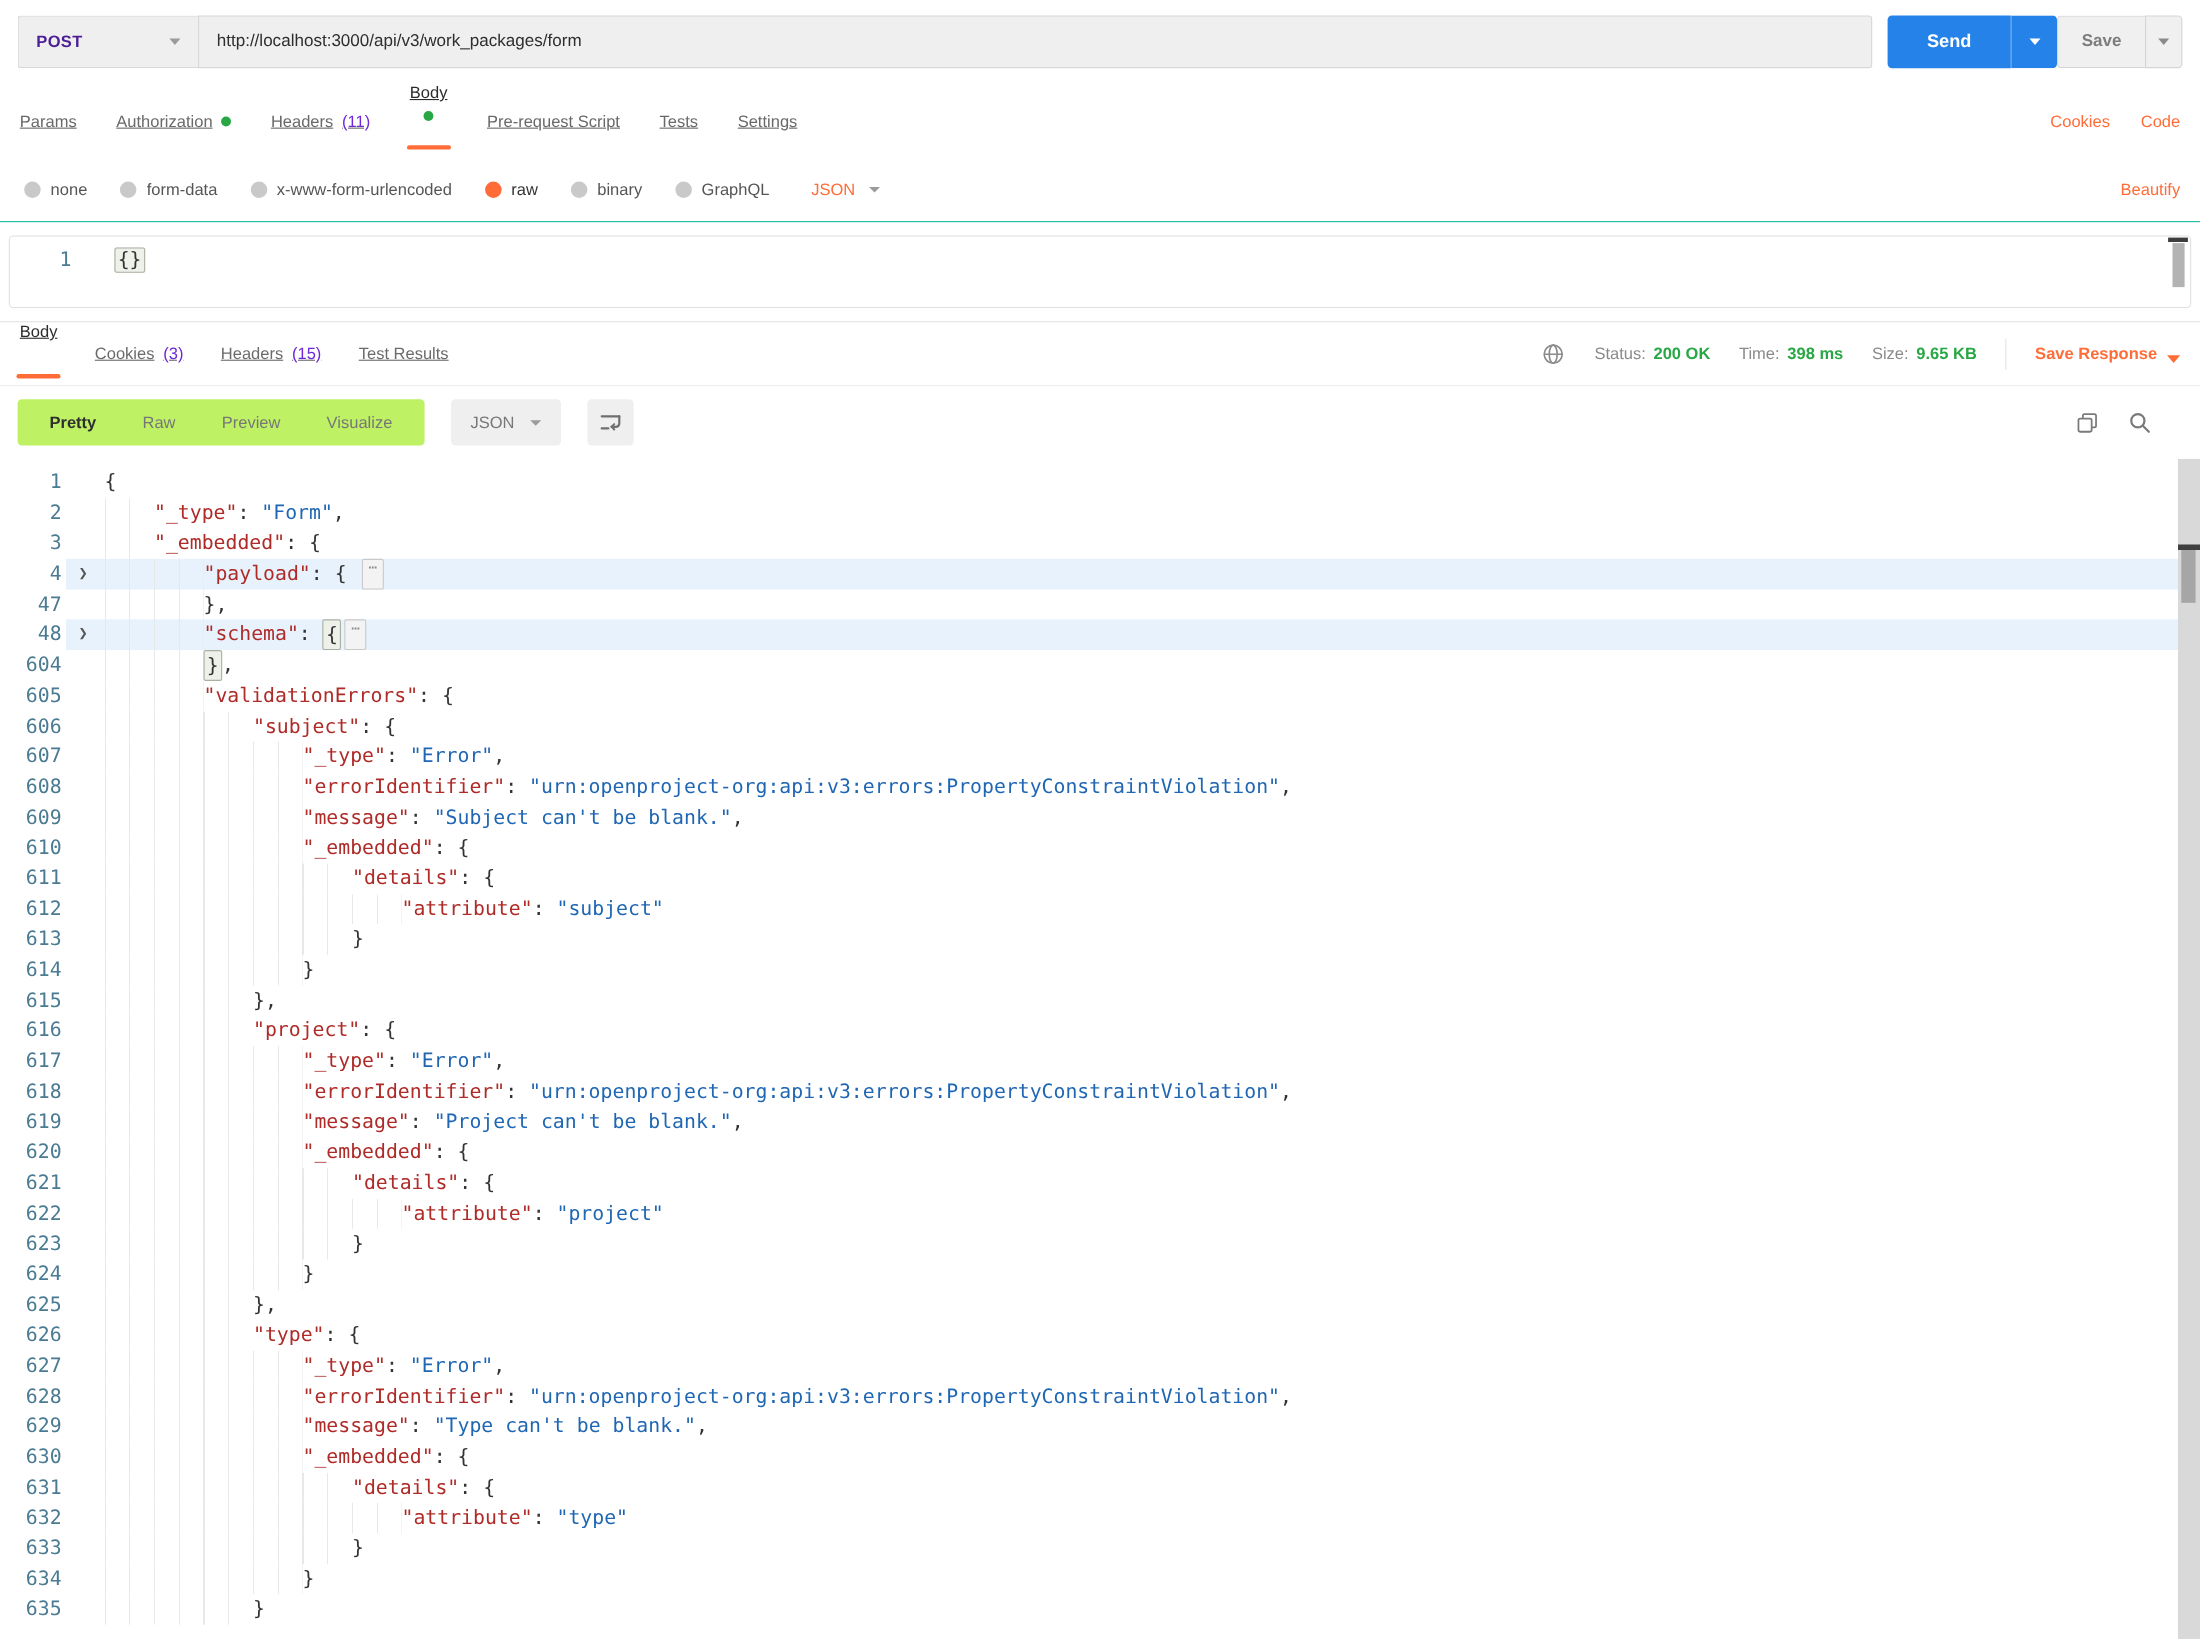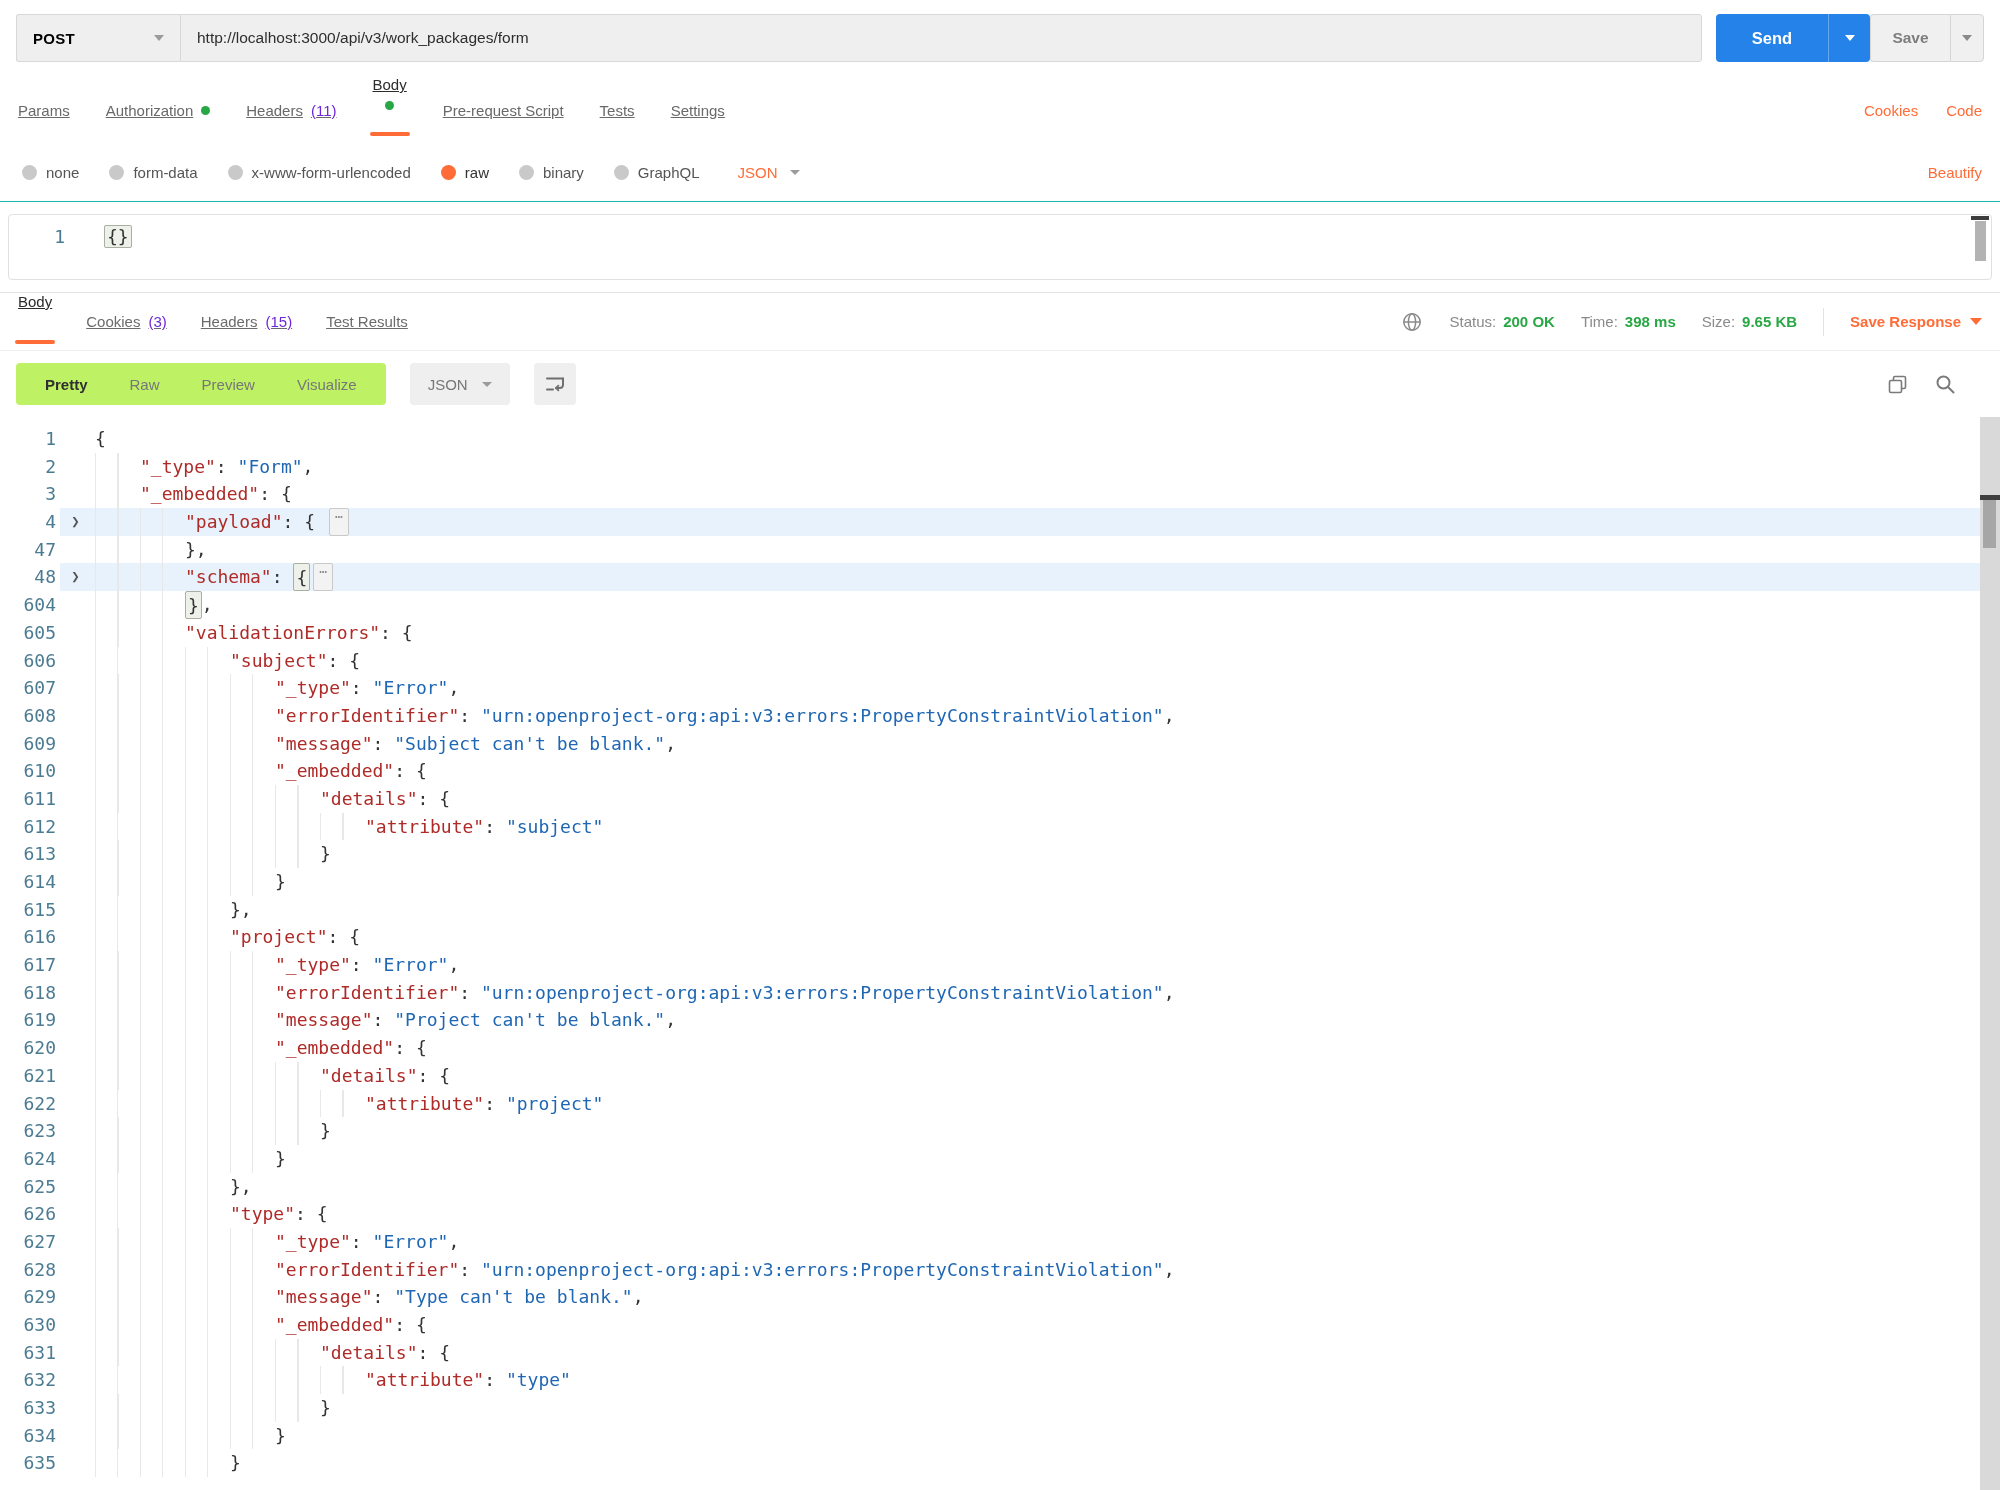--- a/index.html
+++ b/index.html
@@ -8,21 +8,21 @@
     width:2000px; height:1490px; overflow:hidden;
     background:#fff; color:#333;
     font-family:"Liberation Sans", sans-serif;
   }
   
   .url-row { display:flex; align-items:stretch; padding:14px 16px 14px 16px; height:76px; }
   .method-select {
     width:164px; background:#efefef; border:1px solid #d8d8d8; border-right:none;
     border-radius:3px 0 0 3px; display:flex; align-items:center; padding:0 16px; cursor:pointer;
   }
-  .method-label { font-weight:700; color:#000000; font-size:15px; letter-spacing:.3px; }
+  .method-label { font-weight:700; color:#4c1d95; font-size:15px; letter-spacing:.3px; }
   .caret { width:0; height:0; border-left:5px solid transparent; border-right:5px solid transparent;
     border-top:6px solid currentColor; display:inline-block; }
   .method-select .caret { margin-left:auto; color:#9b9b9b; }
   .url-input {
     flex:1; background:#efefef; border:1px solid #d8d8d8; border-radius:0 3px 3px 0;
     display:flex; align-items:center; padding:0 16px; font-size:15.5px; color:#2e2e2e;
   }
   .send-group { margin-left:14px; display:flex; }
   .send-main { width:112px; background:#2482E8; color:#fff; font-weight:600; font-size:16.5px;
     display:flex; align-items:center; justify-content:center; border-radius:4px 0 0 4px; cursor:pointer; }
@@ -68,21 +68,21 @@
   .hdiv { height:1px; background:#e3e3e3; }
   
   .resp-meta { display:flex; align-items:center; height:58px; padding:0 18px;
     border-bottom:1px solid #ededed; font-size:15px; color:#6b6b6b; }
   .resp-meta .tabs { display:flex; gap:34px; height:100%; align-items:center; }
   .resp-meta .tab.active::after { bottom:6px; }
   .meta-right { margin-left:auto; display:flex; align-items:center; gap:26px; color:#8a8a8a; }
   .pair { display:flex; gap:7px; align-items:center; }
   .pair .val { color:#28A745; font-weight:600; }
   .vdiv { width:1px; height:28px; background:#e3e3e3; }
-  .save-resp { color:#FF6C37; font-weight:600; display:flex; align-items:center; gap:9px; cursor:pointer; }
+  .save-resp { color:#FF6C37; font-weight:600; display:flex; align-items:flex-end; gap:9px; cursor:pointer; }
   .save-resp .caret { border-top-width:7px; border-left-width:6px; border-right-width:6px; }
   
   .resp-toolbar { display:flex; align-items:center; padding:12px 16px; height:66px; }
   .view-group { display:flex; background:#bef264; border-radius:4px; height:42px; align-items:center; padding:0 8px; }
   .view { padding:0 21px; color:#777; font-size:15px; cursor:pointer; }
   .view.active { color:#2f2f2f; font-weight:700; }
   .lang-box { margin-left:24px; height:42px; background:#efefef; border-radius:4px; display:flex;
     align-items:center; padding:0 18px; gap:14px; color:#777; font-size:15px; cursor:pointer; }
   .lang-box .caret { color:#9b9b9b; border-top-width:5px; }
   .wrap-btn { margin-left:24px; width:42px; height:42px; background:#efefef; border-radius:4px;

